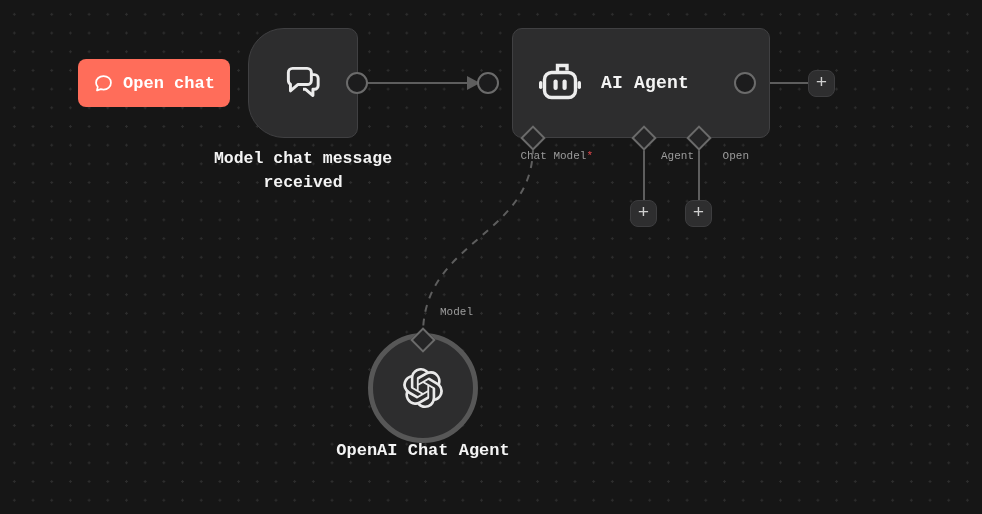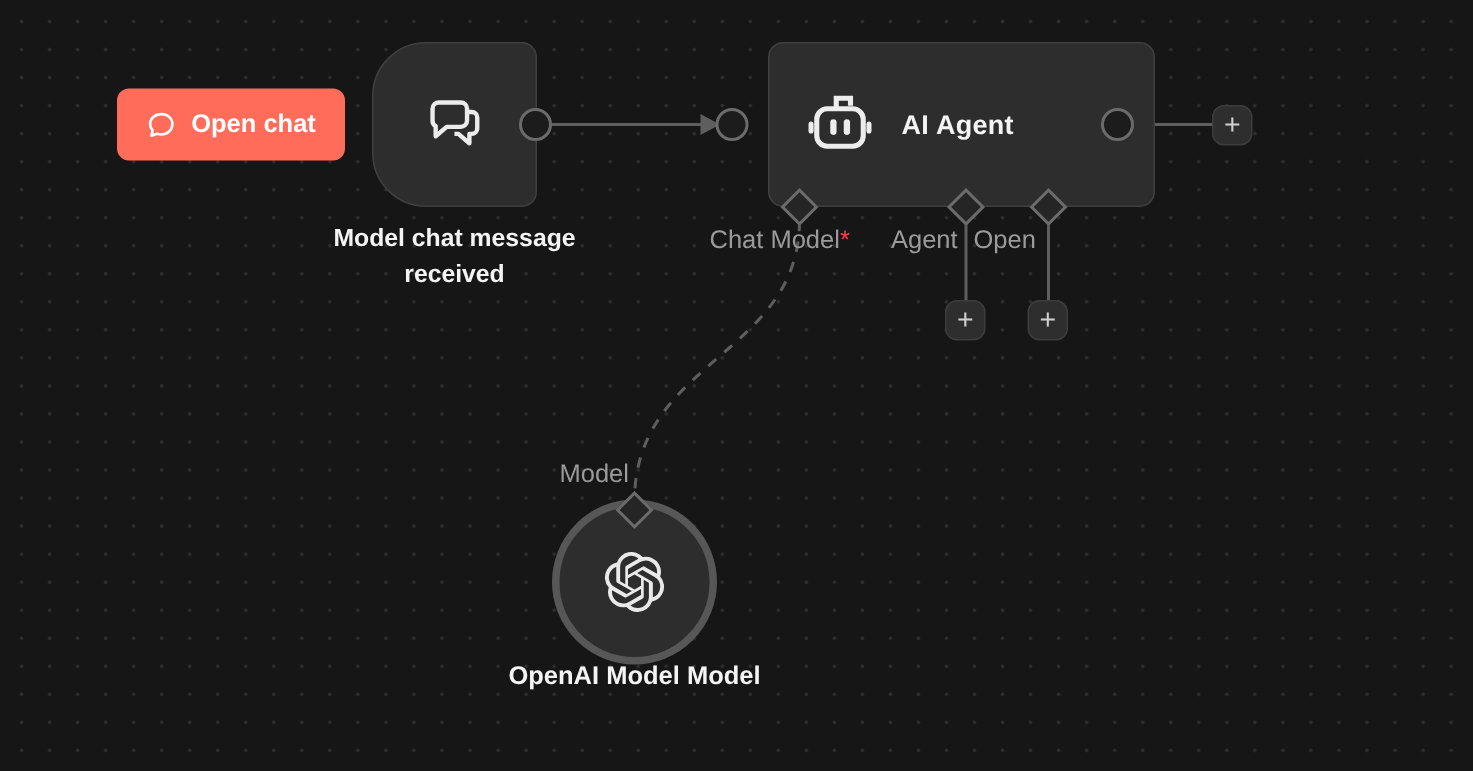--- a/index.html
+++ b/index.html
@@ -1,21 +1,21 @@
 <!DOCTYPE html>
 <html><head>
 <meta charset="utf-8">
 <style>
   html,body{margin:0;padding:0;background:#0d0d0d;}
   .canvas{
     position:relative;width:982px;height:514px;overflow:hidden;
     background-color:#161616;
     background-image:radial-gradient(circle,#2d2d2d 1.2px,transparent 1.4px);
     background-size:18.7px 18.7px;background-position:5px 5px;
-    font-family:Liberation Sans, sans-serif;
+    font-family:Liberation Mono, monospace;
   }
   .wires{position:absolute;left:0;top:0;z-index:1;}
   .wire{stroke:#5e5e5e;stroke-width:2;fill:none;}
   .wire-dashed{stroke:#5e5e5e;stroke-width:2;fill:none;stroke-dasharray:7 7;}
   .arrowhead{fill:#5e5e5e;}
 
   .node{
     position:absolute;background:#2d2d2e;border:1px solid #404042;z-index:2;
     box-sizing:border-box;cursor:pointer;
   }
@@ -51,21 +51,21 @@
     font-size:19px;font-weight:normal;line-height:1;font-family:inherit;padding:0;
   }
 
   .node-caption{
     position:absolute;z-index:2;color:#f4f4f4;font-weight:bold;text-align:center;
   }
   .trigger-caption{left:193px;top:147px;width:220px;font-size:16.5px;line-height:24px;}
   .model-caption{left:273px;top:441px;width:300px;font-size:17px;}
 
   .port-label{
-    position:absolute;z-index:2;color:#9b9b9b;font-size:17px;text-align:left;white-space:nowrap;
+    position:absolute;z-index:2;color:#9b9b9b;font-size:11px;text-align:right;white-space:nowrap;
   }
   .required-star{color:#e5484d;}
 
   .icon{display:inline-flex;align-items:center;justify-content:center;}
 </style>
 </head>
 <body>
 
 <div class="canvas">
 
@@ -137,15 +137,15 @@
 
   <div class="port-label" style="left:373px;top:306px;width:100px;">Model</div>
   <div class="node model-node">
     <span class="icon">
       <svg width="40" height="40" viewBox="0 0 24 24" fill="#e9e9e9">
         <path d="M22.2819 9.8211a5.9847 5.9847 0 0 0-.5157-4.9108 6.0462 6.0462 0 0 0-6.5098-2.9A6.0651 6.0651 0 0 0 4.9807 4.1818a5.9847 5.9847 0 0 0-3.9977 2.9 6.0462 6.0462 0 0 0 .7427 7.0966 5.98 5.98 0 0 0 .511 4.9107 6.051 6.051 0 0 0 6.5146 2.9001A5.9847 5.9847 0 0 0 13.2599 24a6.0557 6.0557 0 0 0 5.7718-4.2058 5.9894 5.9894 0 0 0 3.9977-2.9001 6.0557 6.0557 0 0 0-.7475-7.073zM13.2599 22.4311a4.4755 4.4755 0 0 1-2.8764-1.0408l.1419-.0804 4.7783-2.7582a.7948.7948 0 0 0 .3927-.6813v-6.7369l2.02 1.1686a.071.071 0 0 1 .038.0615v5.5826a4.504 4.504 0 0 1-4.4945 4.4849zm-9.6607-4.1254a4.4708 4.4708 0 0 1-.5346-3.0137l.142.0852 4.783 2.7582a.7712.7712 0 0 0 .7806 0l5.8428-3.3685v2.3324a.0804.0804 0 0 1-.0332.0615L9.74 19.9502a4.4992 4.4992 0 0 1-6.1408-1.6464zM2.3408 7.8956a4.485 4.485 0 0 1 2.3655-1.9728V11.6a.7664.7664 0 0 0 .3879.6765l5.8144 3.3543-2.0201 1.1685a.0757.0757 0 0 1-.071 0l-4.8303-2.7865A4.504 4.504 0 0 1 2.3408 7.8956zm16.5963 3.8558L13.1038 8.364 15.1192 7.2a.0757.0757 0 0 1 .071 0l4.8303 2.7913a4.4944 4.4944 0 0 1-.6765 8.1042v-5.6772a.79.79 0 0 0-.407-.667zm2.0107-3.0231l-.142-.0852-4.7735-2.7818a.7759.7759 0 0 0-.7854 0L9.409 9.2297V6.8974a.0662.0662 0 0 1 .0284-.0615l4.8303-2.7866a4.4992 4.4992 0 0 1 6.6802 4.66zM8.3065 12.863l-2.02-1.1638a.0804.0804 0 0 1-.038-.0567V6.0742a4.4992 4.4992 0 0 1 7.3757-3.4537l-.142.0805L8.704 5.459a.7948.7948 0 0 0-.3927.6813zm1.0976-2.3654l2.602-1.4998 2.6069 1.4998v2.9994l-2.5974 1.4997-2.6067-1.4997Z"></path>
       </svg>
     </span>
   </div>
   <div class="port-diamond" style="left:414px;top:331px;"></div>
-  <div class="node-caption model-caption">OpenAI Model Model</div>
+  <div class="node-caption model-caption">OpenAI Chat Agent</div>
 
 </div>
 
 </body></html>

